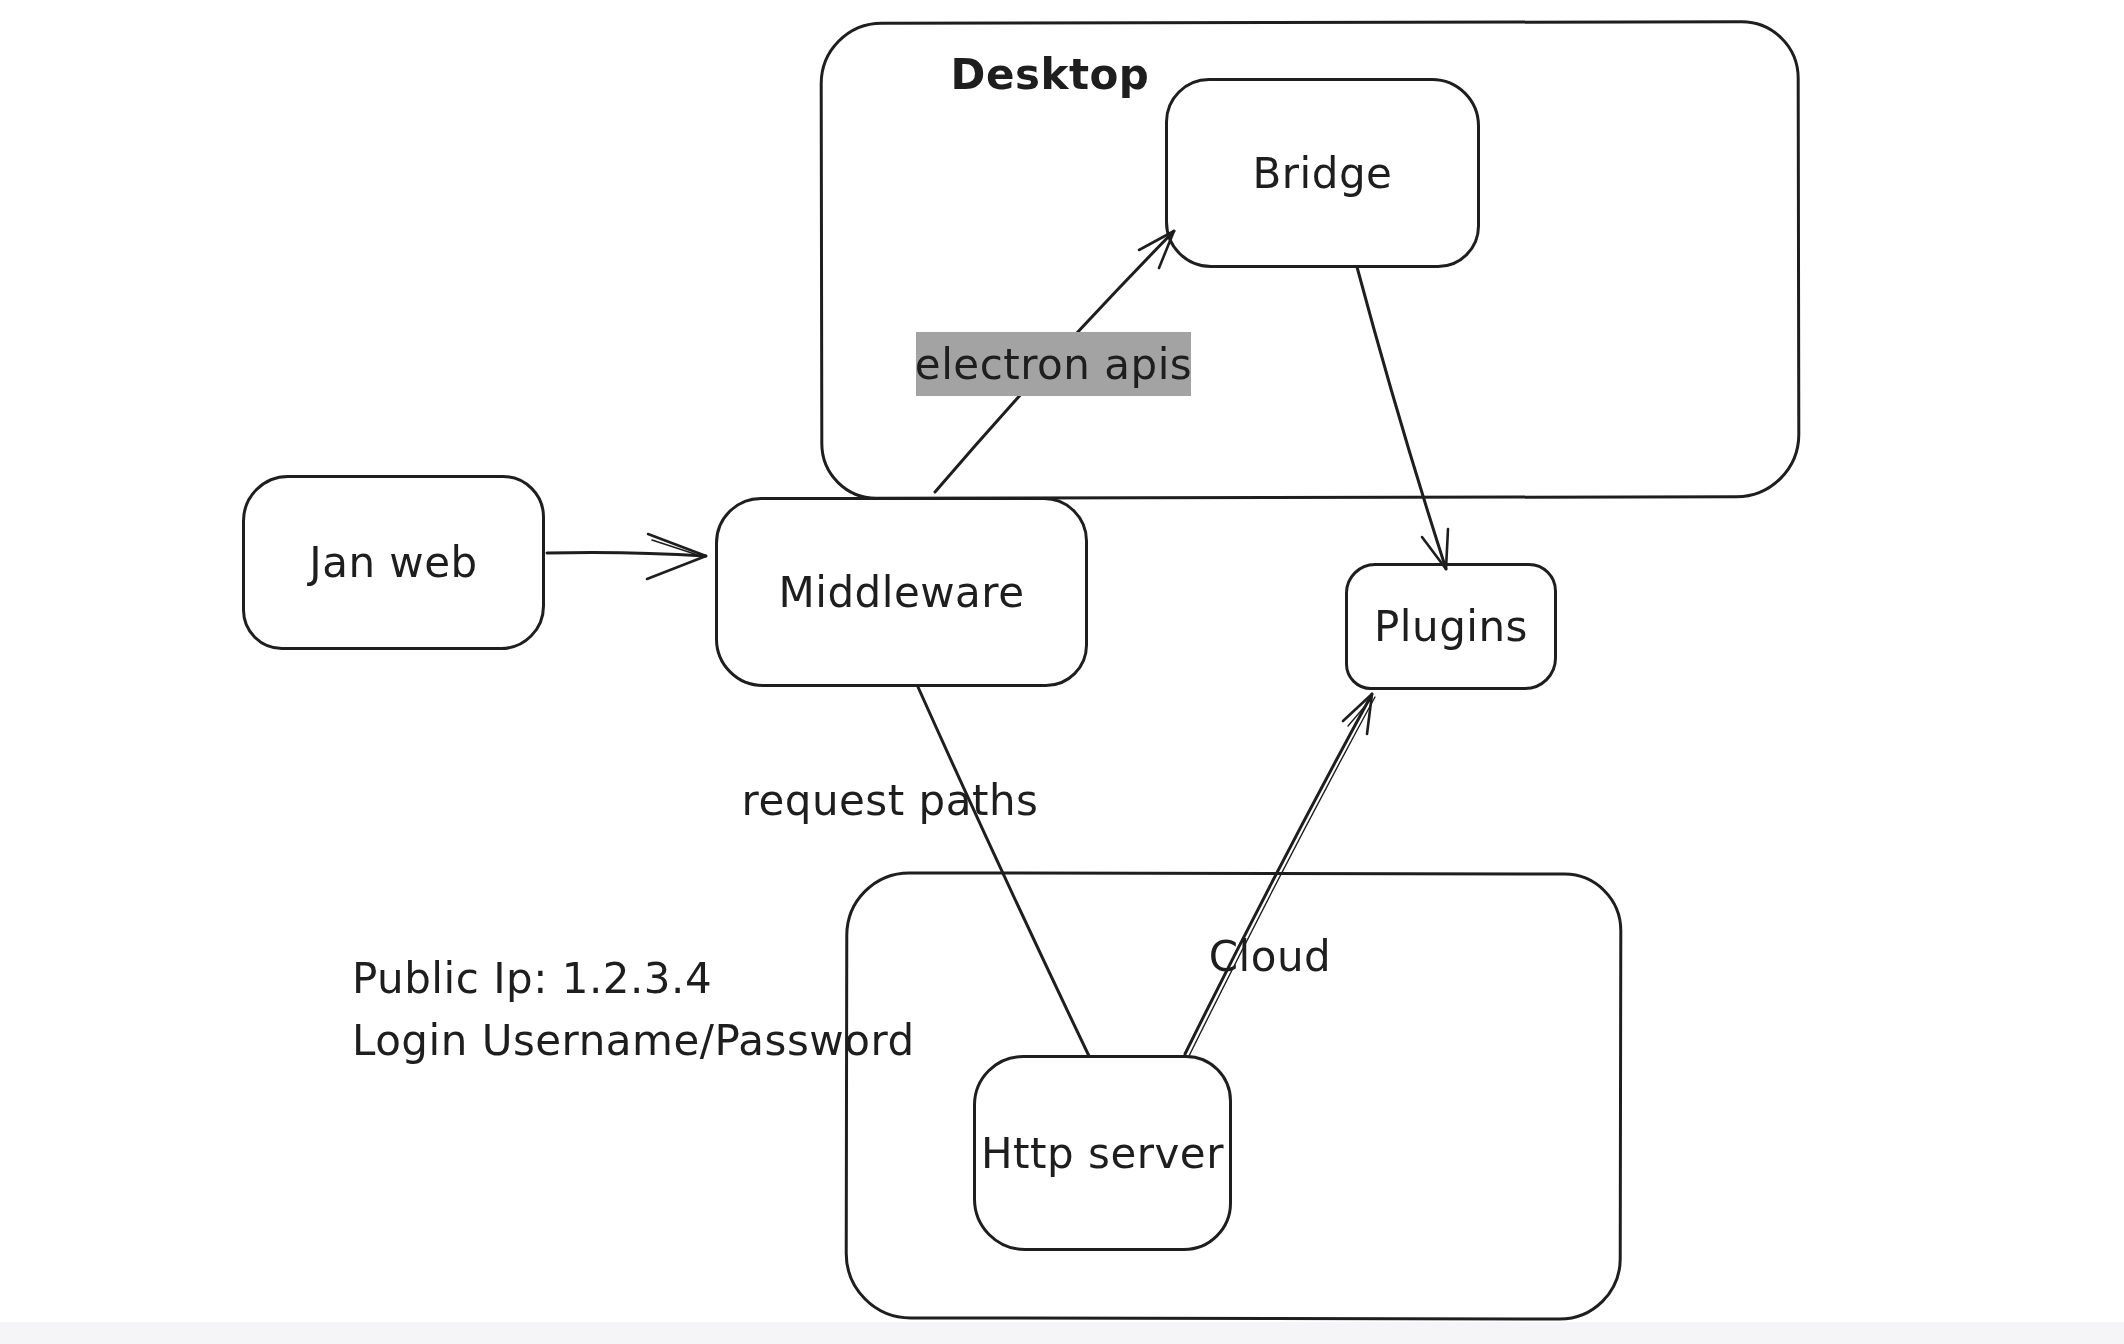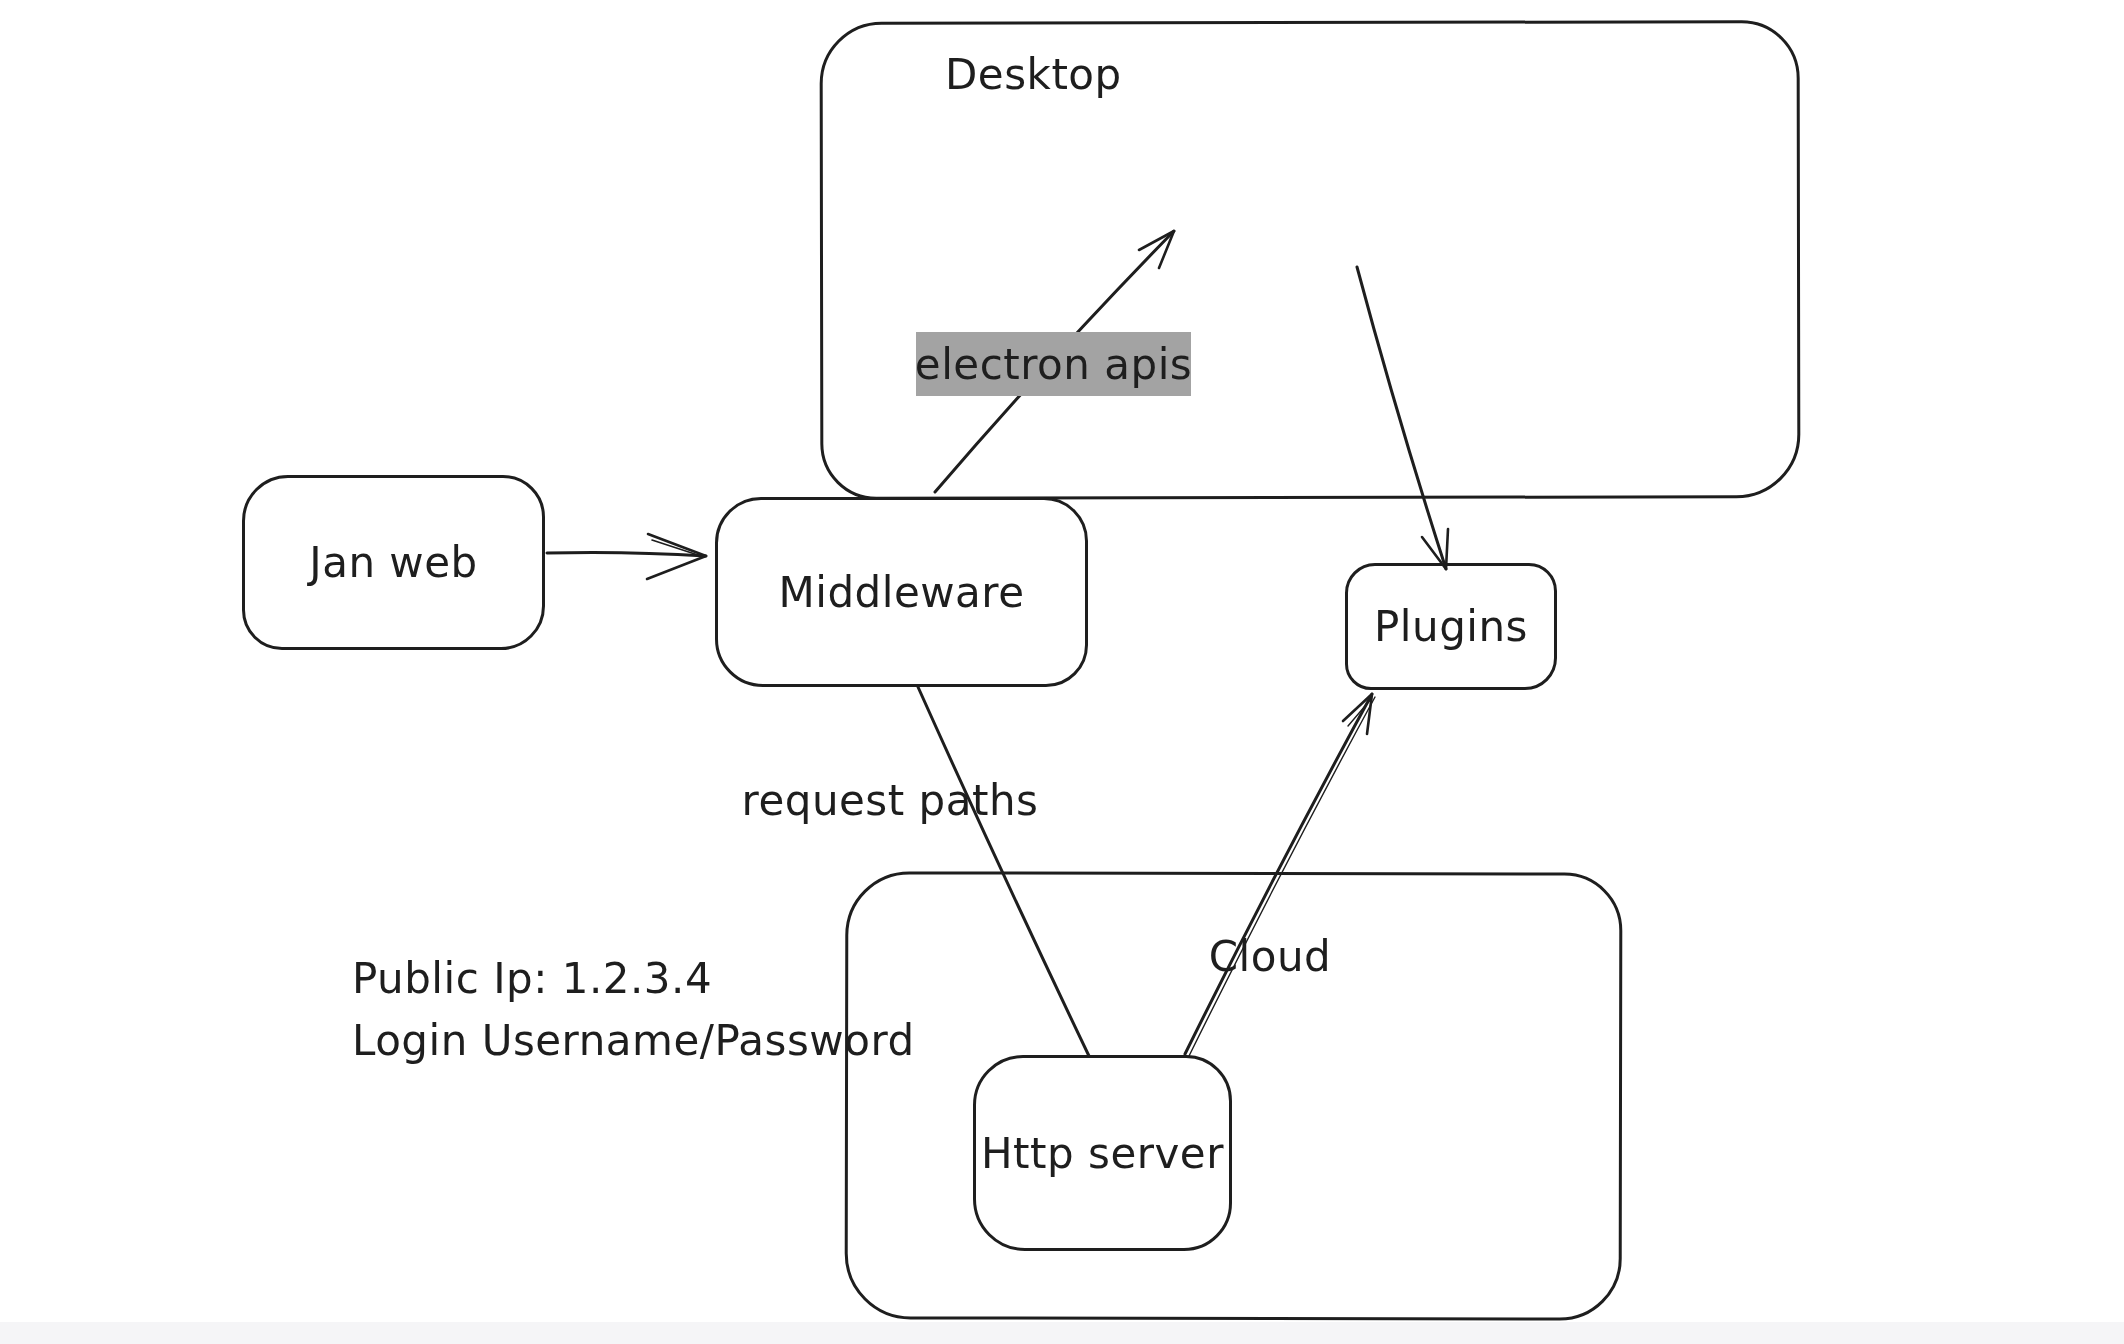--- a/index.html
+++ b/index.html
@@ -26,21 +26,21 @@
   .node-janweb{left:242px;top:475px;width:303px;height:175px;border-radius:46px 42px 44px 40px;}
   .node-middleware{left:715px;top:497px;width:373px;height:190px;border-radius:46px 44px 42px 48px;}
   .node-bridge{left:1165px;top:78px;width:315px;height:190px;border-radius:44px 48px 42px 46px;}
   .node-plugins{left:1345px;top:563px;width:212px;height:127px;border-radius:30px 28px 32px 26px;}
   .node-httpserver{left:973px;top:1055px;width:259px;height:196px;border-radius:50px 46px 48px 52px;}
 
   
   .floating{
     position:absolute;font-size:42px;letter-spacing:.5px;white-space:nowrap;z-index:2;
   }
-  .lbl-desktop{left:945px;top:50px;width:210px;text-align:left;}
+  .lbl-desktop{left:945px;top:50px;width:210px;text-align:center;font-weight:bold;}
   .lbl-cloud{left:1170px;top:932px;width:200px;text-align:center;}
   .lbl-requestpaths{left:740px;top:776px;width:300px;text-align:center;}
   .note-block{left:352px;top:948px;line-height:62px;text-align:left;}
 
   
   .connector-layer{position:absolute;left:0;top:0;z-index:3;pointer-events:none;}
   .connector-layer .edge{pointer-events:auto;}
 
   
   .lbl-electronapis{
@@ -59,20 +59,23 @@
   <div class="box container-cloud"></div>
 
   <div class="floating lbl-desktop">Desktop</div>
   <div class="floating lbl-cloud">Cloud</div>
 
   <div class="box node-janweb">
     <span class="lbl">Jan web</span>
   </div>
   <div class="box node-middleware">
     <span class="lbl">Middleware</span>
+  </div>
+  <div class="box node-bridge">
+    <span class="lbl">Bridge</span>
   </div>
   <div class="box node-plugins">
     <span class="lbl">Plugins</span>
   </div>
   <div class="box node-httpserver">
     <span class="lbl">Http server</span>
   </div>
 
   <div class="floating lbl-requestpaths">request paths</div>
 

